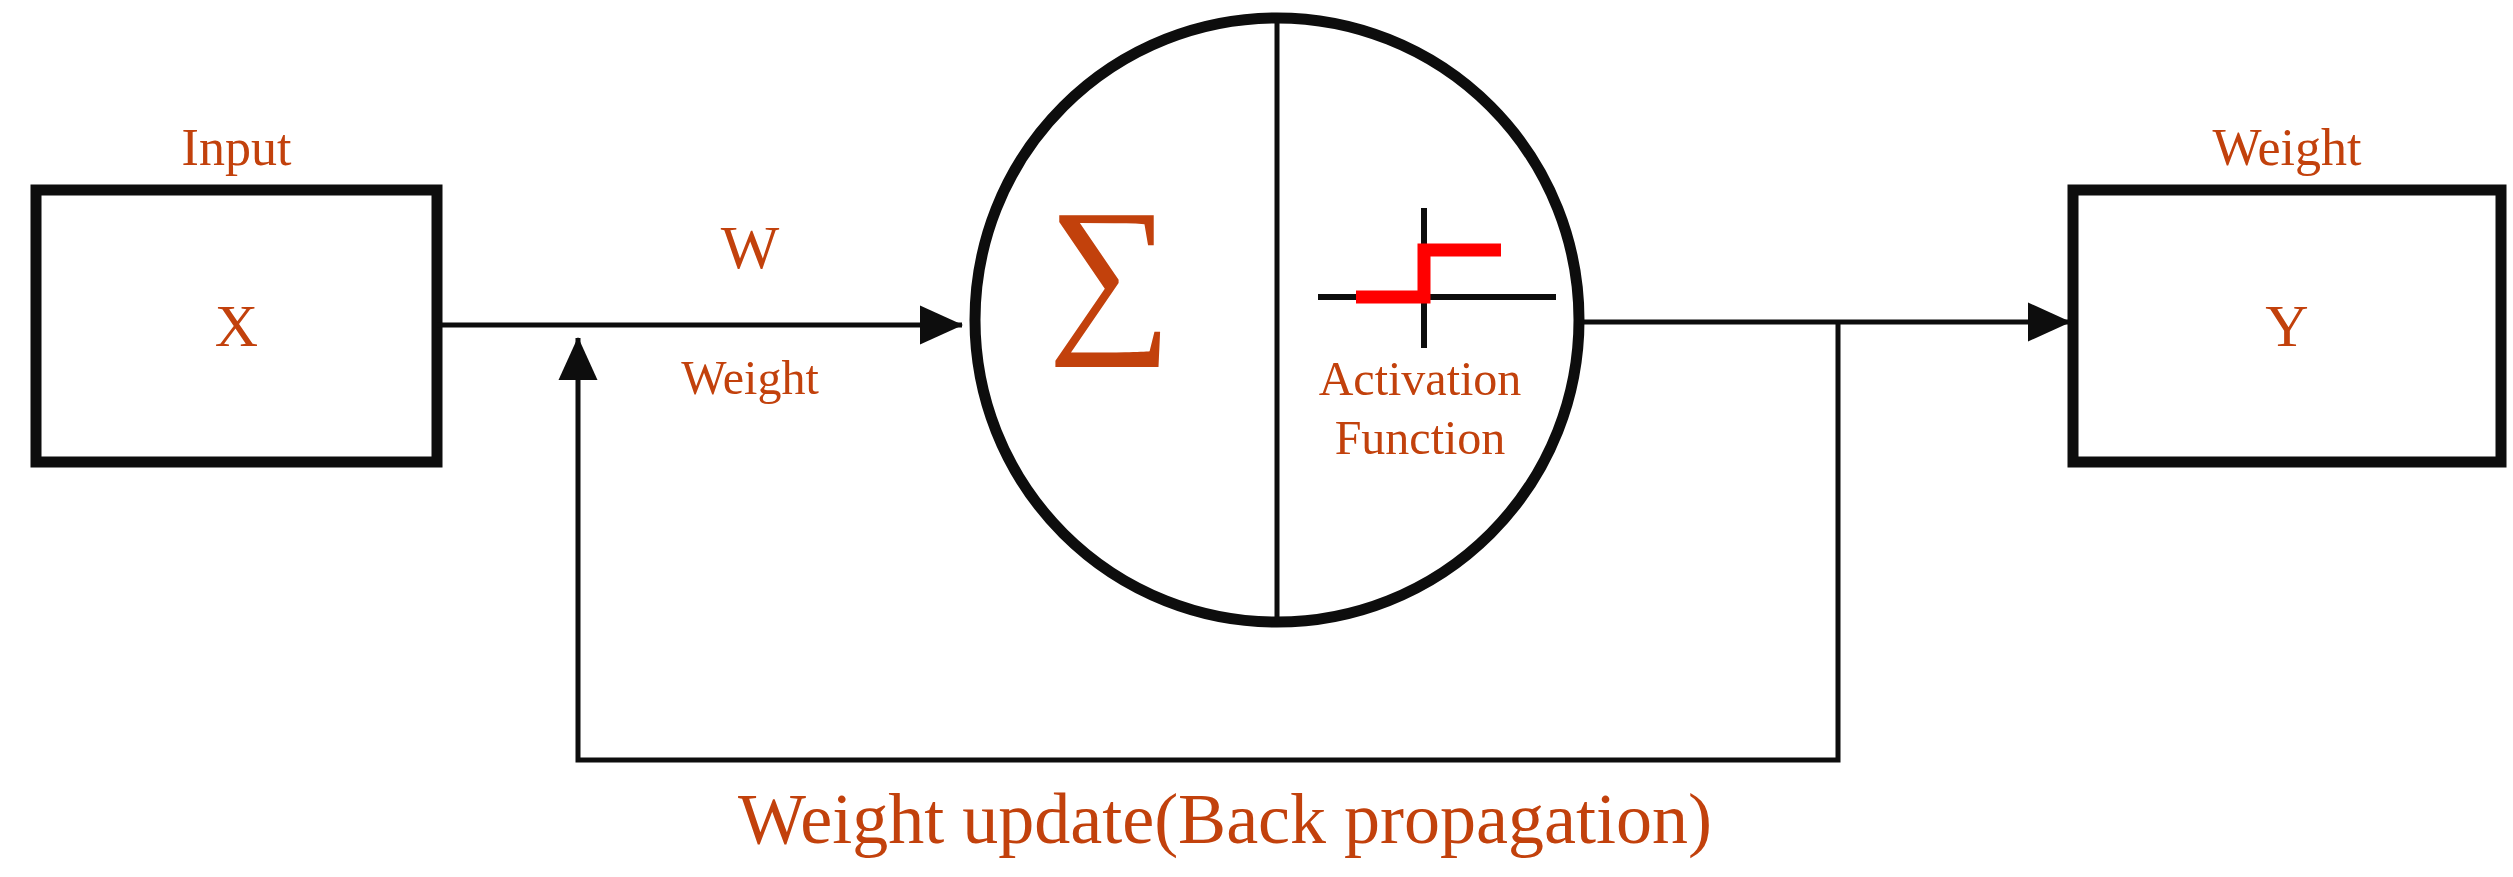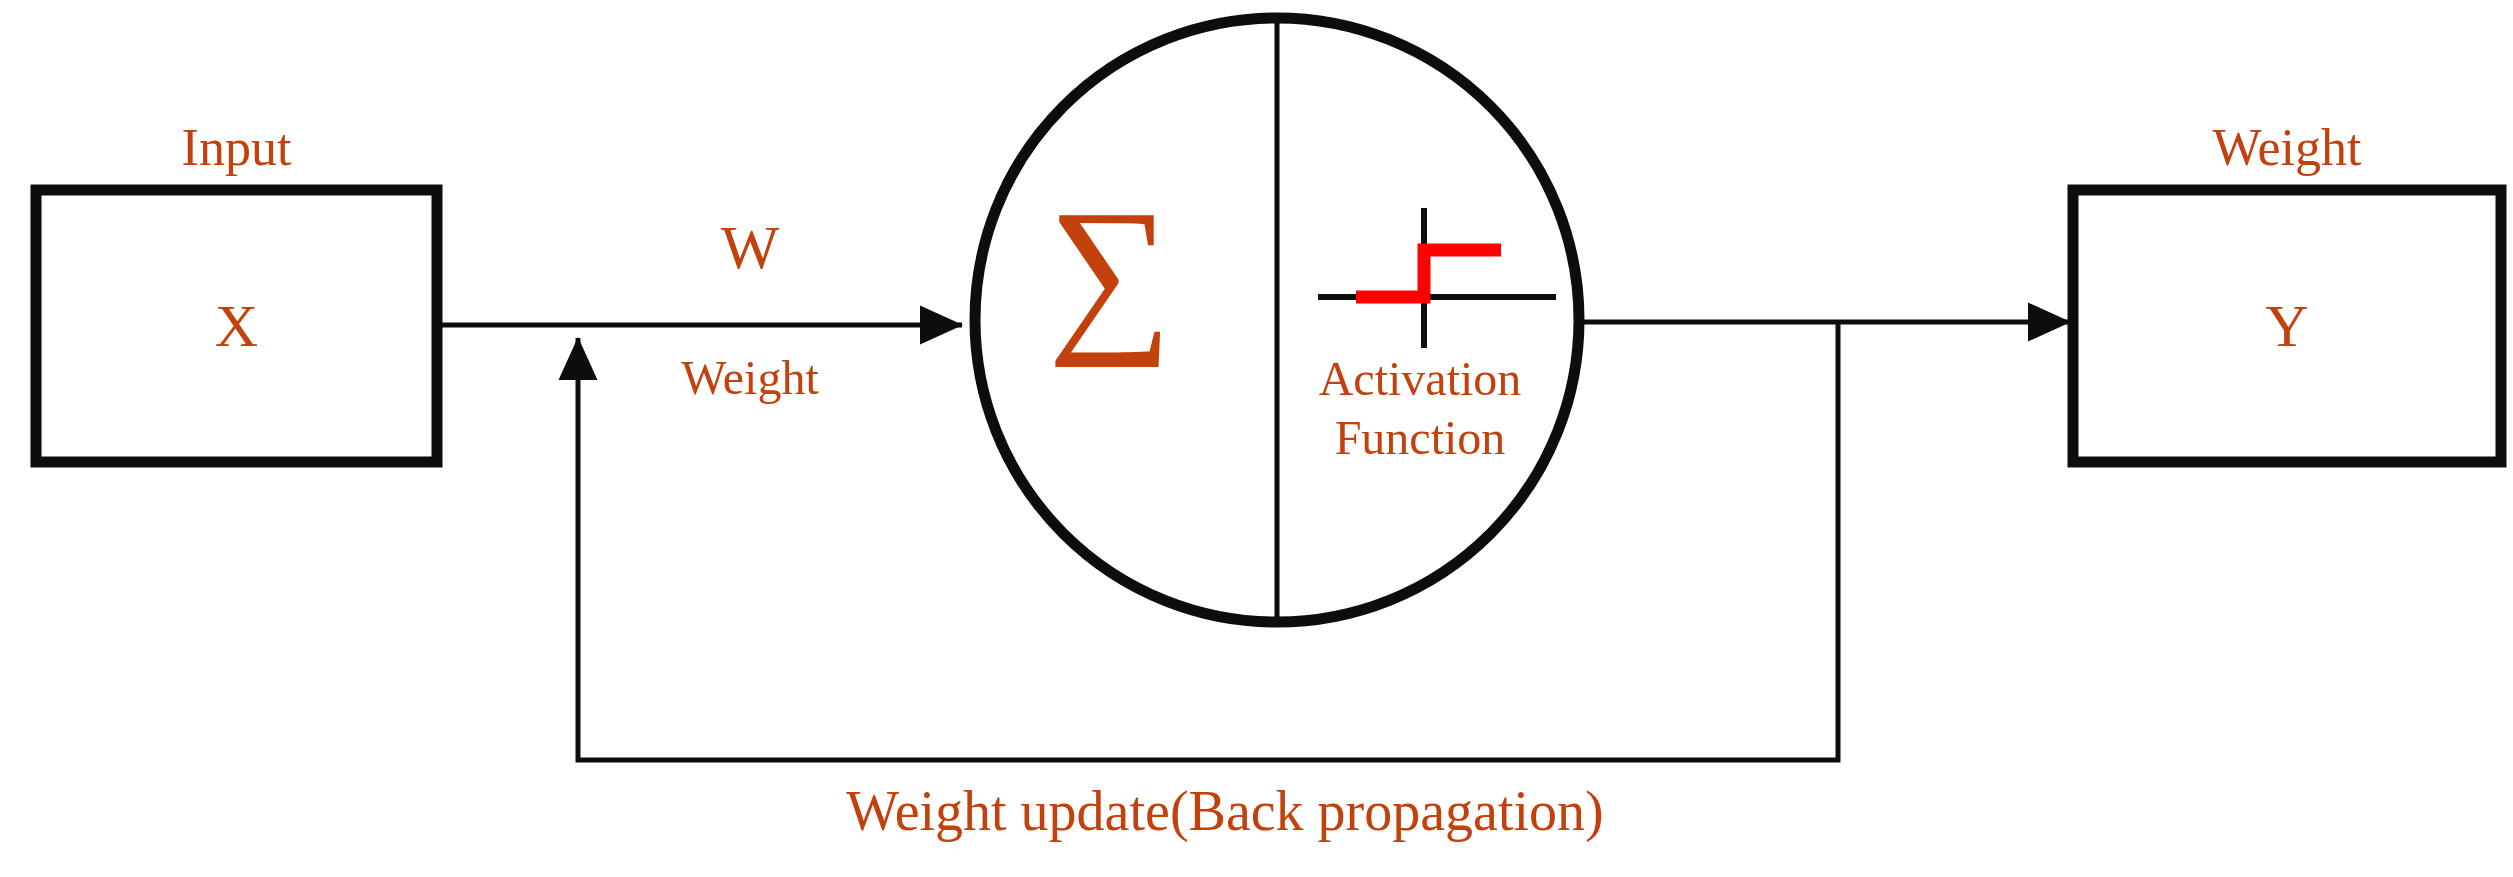--- a/index.html
+++ b/index.html
@@ -40,21 +40,21 @@
   #output-value { left: 2073px;top: 296px; width: 428px; font-size: 60px; }
   
   #weight-symbol { left: 600px; top: 216px; width: 300px; font-size: 62px; }
   #weight-word   { left: 600px; top: 354px; width: 300px; font-size: 48px; }
   
   #sigma-symbol { left: 1015px; top: 196px; width: 190px; font-size: 175px; line-height: 0.86; }
   #sum-label    { left: 1015px; top: 362px; width: 190px; font-size: 48px; }
   #activation-line1 { left: 1290px; top: 355px; width: 260px; font-size: 48px; }
   #activation-line2 { left: 1290px; top: 414px; width: 260px; font-size: 48px; }
   
-  #backprop-caption { left: 560px; top: 783px; width: 1330px; font-size: 56px; }
+  #backprop-caption { left: 560px; top: 783px; width: 1330px; font-size: 72px; }
 </style>
 </head>
 <body>
 
 <div id="canvas">
 
   <svg id="diagram-svg" viewBox="0 0 2513 877" xmlns="http://www.w3.org/2000/svg">
 
     <defs>
       <marker id="arrowhead" markerWidth="9" markerHeight="9" refX="8.4" refY="4.5" orient="auto" markerUnits="strokeWidth">

